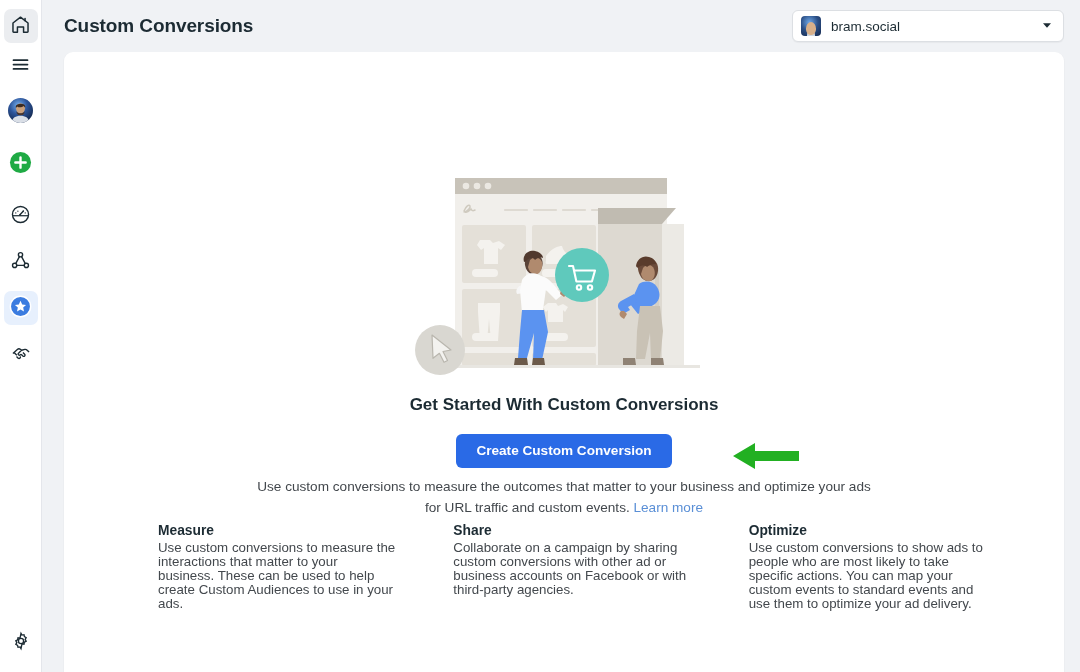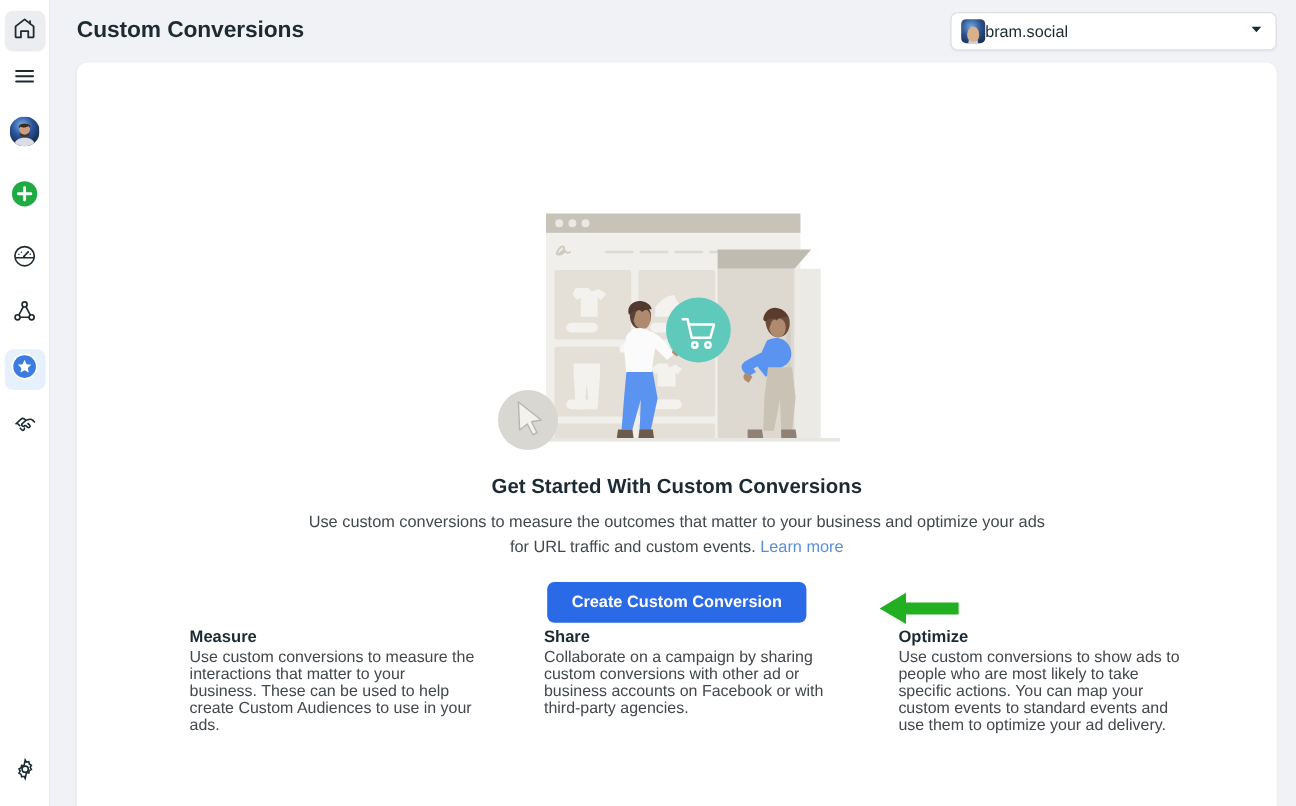--- a/index.html
+++ b/index.html
@@ -69,21 +69,21 @@
     background: radial-gradient(circle at 42% 32%, #6fa8e8 0%, #2b4f86 48%, #14264a 100%);
     flex: 0 0 20px; position: relative; overflow: hidden;
   }
   #acct-avatar::after {
     content:""; position:absolute; left:5px; top:6px; width:10px; height:13px;
     border-radius: 50% 50% 44% 44%;
     background: #d8b08a;
     box-shadow: 0 7px 0 -1px #cfd6e0;
   }
   #acct-name {
-    font-size: 13.5px; color: #1c2b33;
+    margin-left: 10px; font-size: 13.5px; color: #1c2b33;
     white-space: nowrap; overflow: hidden;
   }
   #acct-caret { margin-left: auto; }
 
   
   #card {
     margin: 0 16px 0 0;
     margin-left: 22px;
     flex: 1 1 auto;
     background: #ffffff;
@@ -356,33 +356,33 @@
             <g stroke="#ffffff" stroke-width="2.1" fill="none" stroke-linecap="round" stroke-linejoin="round">
               <path d="M157 94h4l3.4 15.5h15.5l3.1-11h-20"></path>
               <circle cx="167" cy="115.5" r="2.2"></circle>
               <circle cx="178" cy="115.5" r="2.2"></circle>
             </g>
           </svg>
         </div>
 
         <div id="hero-title">Get Started With Custom Conversions</div>
 
-        <div id="hero-sub">
-          <span>Use custom conversions to measure the outcomes that matter to your business and optimize your ads for URL traffic and custom events.</span>
-          <span id="learn-more">Learn more</span>
-        </div>
-
         <div id="cta-wrap">
           <button id="cta">Create Custom Conversion</button>
           <span id="green-arrow">
             <svg width="66" height="30" viewBox="0 0 66 30">
               <path d="M0 15 22 2v8h44v10H22v8z" fill="#22b022"></path>
             </svg>
           </span>
         </div>
+
+        <div id="hero-sub">
+          <span>Use custom conversions to measure the outcomes that matter to your business and optimize your ads for URL traffic and custom events.</span>
+          <span id="learn-more">Learn more</span>
+        </div>
       </div>
 
       <div id="cols">
         <div class="col">
           <div class="col-title">Measure</div>
           <div class="col-body">Use custom conversions to measure the interactions that matter to your business. These can be used to help create Custom Audiences to use in your ads.</div>
         </div>
         <div class="col">
           <div class="col-title">Share</div>
           <div class="col-body">Collaborate on a campaign by sharing custom conversions with other ad or business accounts on Facebook or with third-party agencies.</div>

